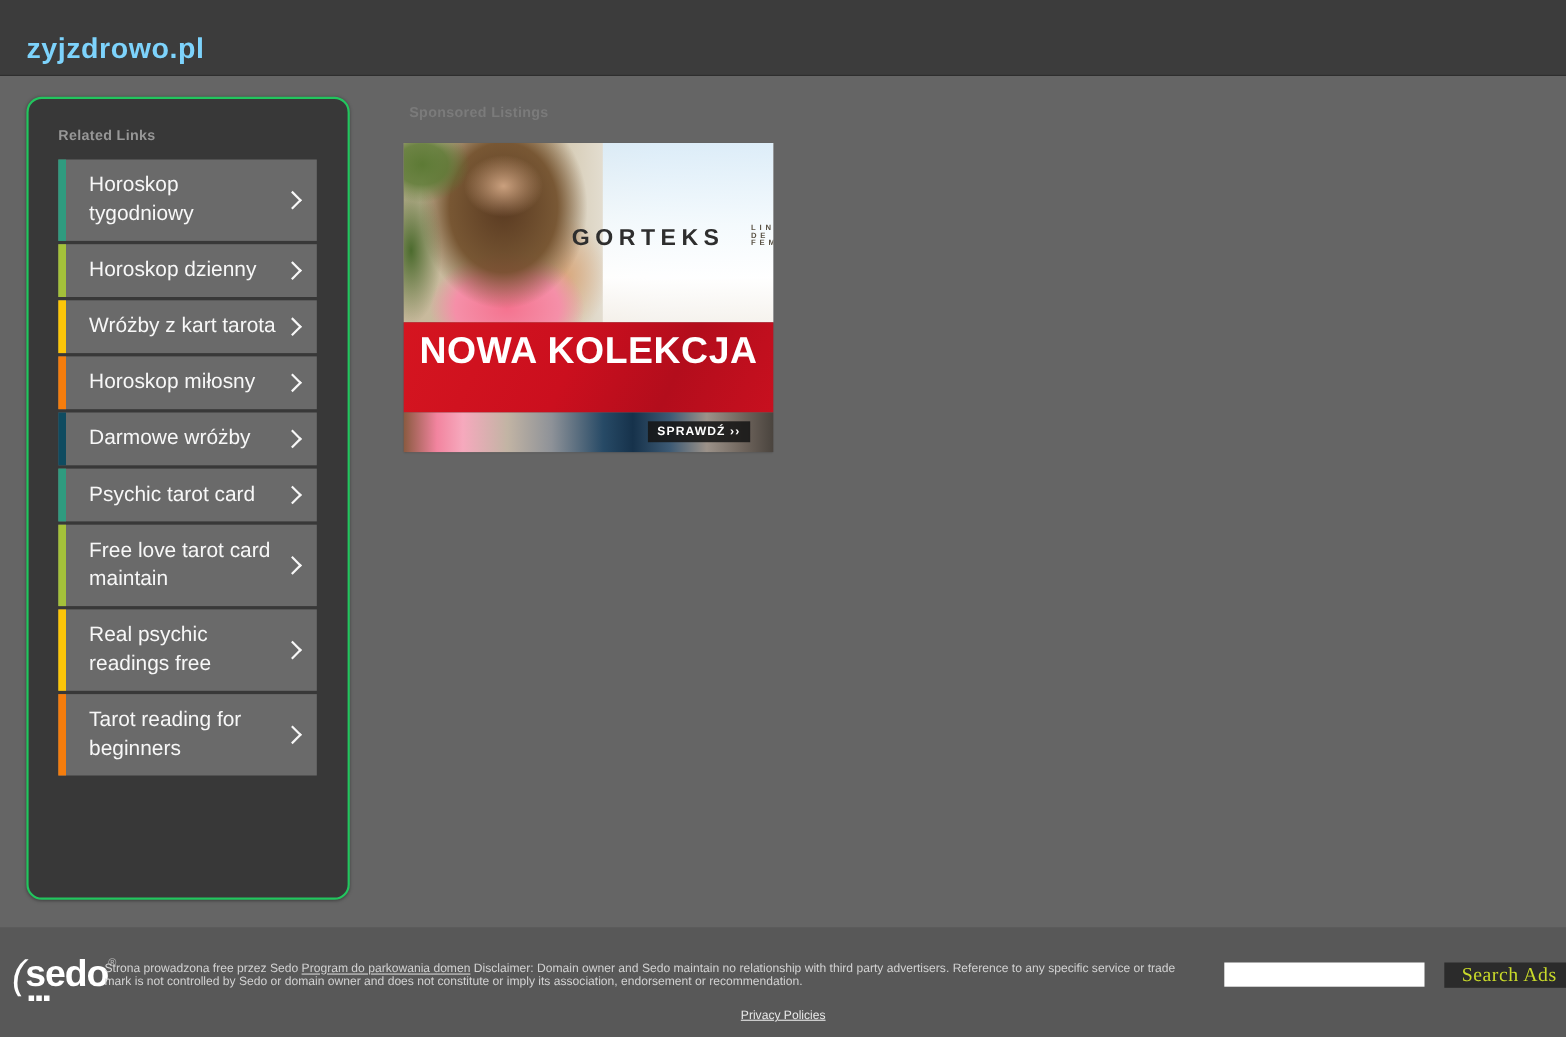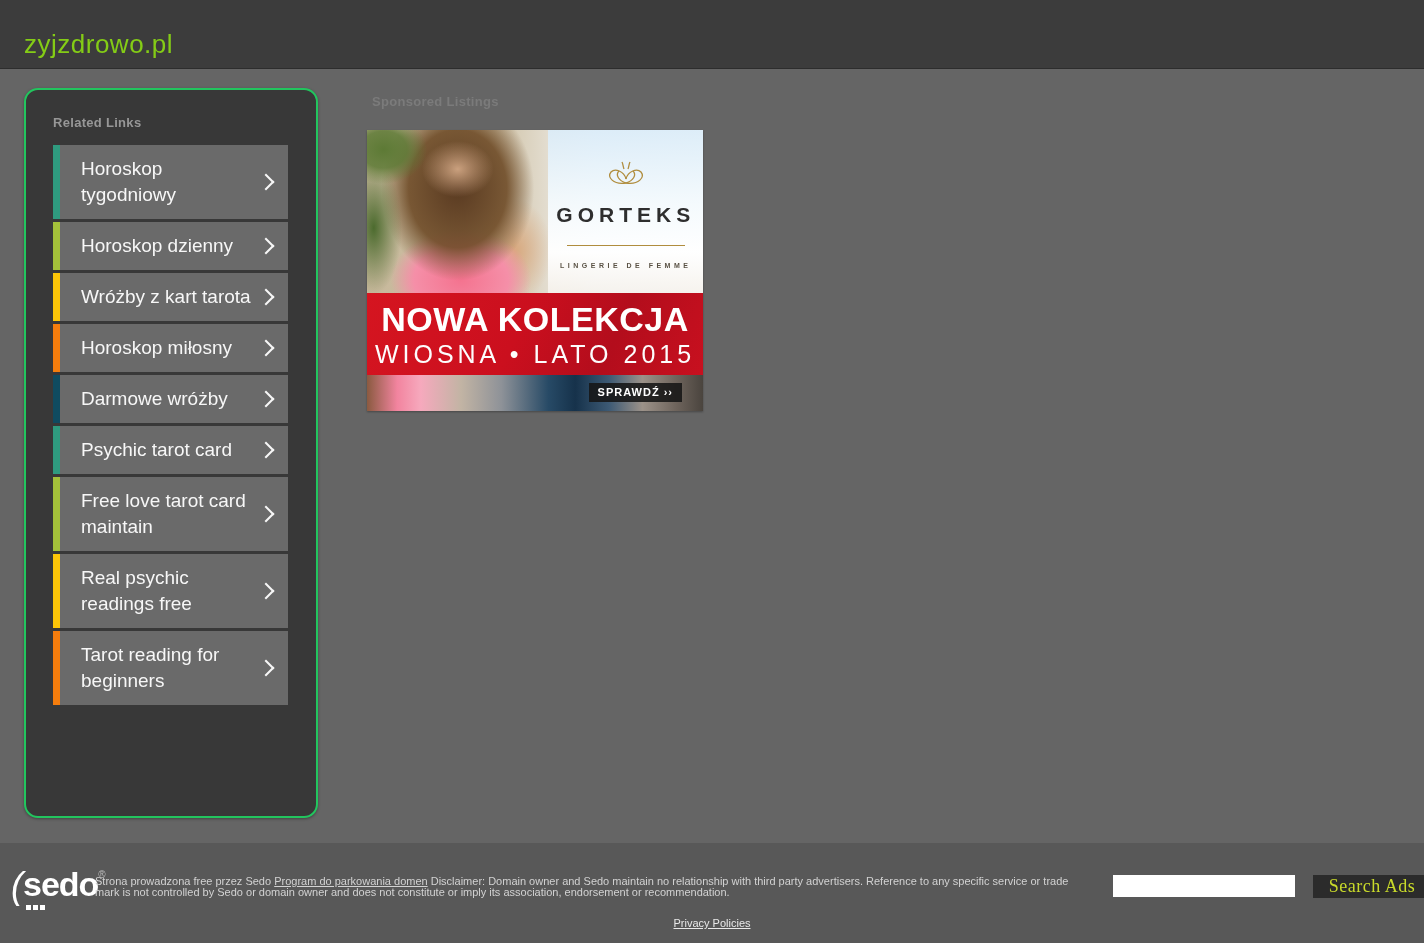--- a/index.html
+++ b/index.html
@@ -8,21 +8,21 @@
 
   .page { position:relative; width:1424px; height:943px; }
 
   
   .header {
     position:absolute; top:0; left:0; width:100%; height:69px;
     background:#3c3c3c; border-bottom:1px solid #2d2d2d;
   }
   .page-title {
     position:absolute; left:24px; top:29px;
-    font-size:26px; font-weight:400; color:#84cc16; letter-spacing:.5px;
+    font-size:26px; font-weight:700; color:#7dd3fc; letter-spacing:.5px;
   }
 
   
   .main { position:absolute; top:70px; left:0; width:100%; height:773px; background:#656565; }
 
   
   .panel {
     position:absolute; left:24px; top:18px; width:294px; min-height:730px;
     background:#383838; border:2px solid #22c55e; border-radius:14px;
     box-shadow:0 1px 3px rgba(0,0,0,.35);
@@ -60,21 +60,21 @@
       radial-gradient(ellipse 40px 95px at 2% 60%, #4c6b2e 0%, rgba(76,107,46,0) 70%),
       radial-gradient(ellipse 46px 36px at 27% 24%, #caa07e 0%, rgba(202,160,126,0) 78%),
       radial-gradient(ellipse 98px 118px at 27% 36%, rgba(85,53,28,.96) 0%, rgba(111,76,40,.9) 50%, rgba(111,76,40,0) 78%),
       radial-gradient(ellipse 86px 62px at 28% 92%, #f4738f 0%, #f58fa8 55%, rgba(245,143,168,0) 82%),
       radial-gradient(ellipse 52px 72px at 44% 74%, #d9a97f 0%, rgba(217,169,127,0) 72%),
       linear-gradient(90deg, #c7b89b 0%, #cfc2a6 38%, #e3ddd0 54%, #e9f1f7 68%, #f7fafc 100%);
   }
   .ad-logo-area {
     position:absolute; right:0; top:0; width:46%; height:100%;
     background:linear-gradient(180deg, rgba(219,236,248,.92) 0%, rgba(244,250,253,.95) 45%, rgba(255,255,255,.96) 75%, rgba(246,242,236,.9) 100%);
-    display:flex; flex-direction:column; align-items:center; justify-content:center;
+    display:flex; flex-direction:row; align-items:center; justify-content:center;
     padding-top:6px;
     gap:12px;
   }
   .ad-brand {
     font-size:21px; font-weight:700; color:#2e2e2e; letter-spacing:5px; margin-top:4px;
   }
   .ad-brand-line { width:118px; height:1px; background:#b08d3e; margin:6px 0 4px; }
   .ad-brand-sub { font-size:7px; color:#5a5245; letter-spacing:3.5px; font-weight:700; }
   .ad-band {
     position:relative; width:100%; height:82px; text-align:center; overflow:hidden;
@@ -195,21 +195,20 @@
               <path d="M29 8 C30 5 30 3 31 1"></path>
             </g>
           </svg>
           <div class="ad-brand">GORTEKS</div>
           <div class="ad-brand-line"></div>
           <div class="ad-brand-sub">LINGERIE DE FEMME</div>
         </div>
       </div>
       <div class="ad-band">
         <div class="ad-headline">NOWA KOLEKCJA</div>
-        <div class="ad-subheadline">WIOSNA • LATO 2015</div>
       </div>
       <div class="ad-bottom">
         <span class="ad-cta">SPRAWDŹ ››</span>
       </div>
     </div>
 
   </main>
 
   <footer class="footer">
     <div class="sedo-logo">

